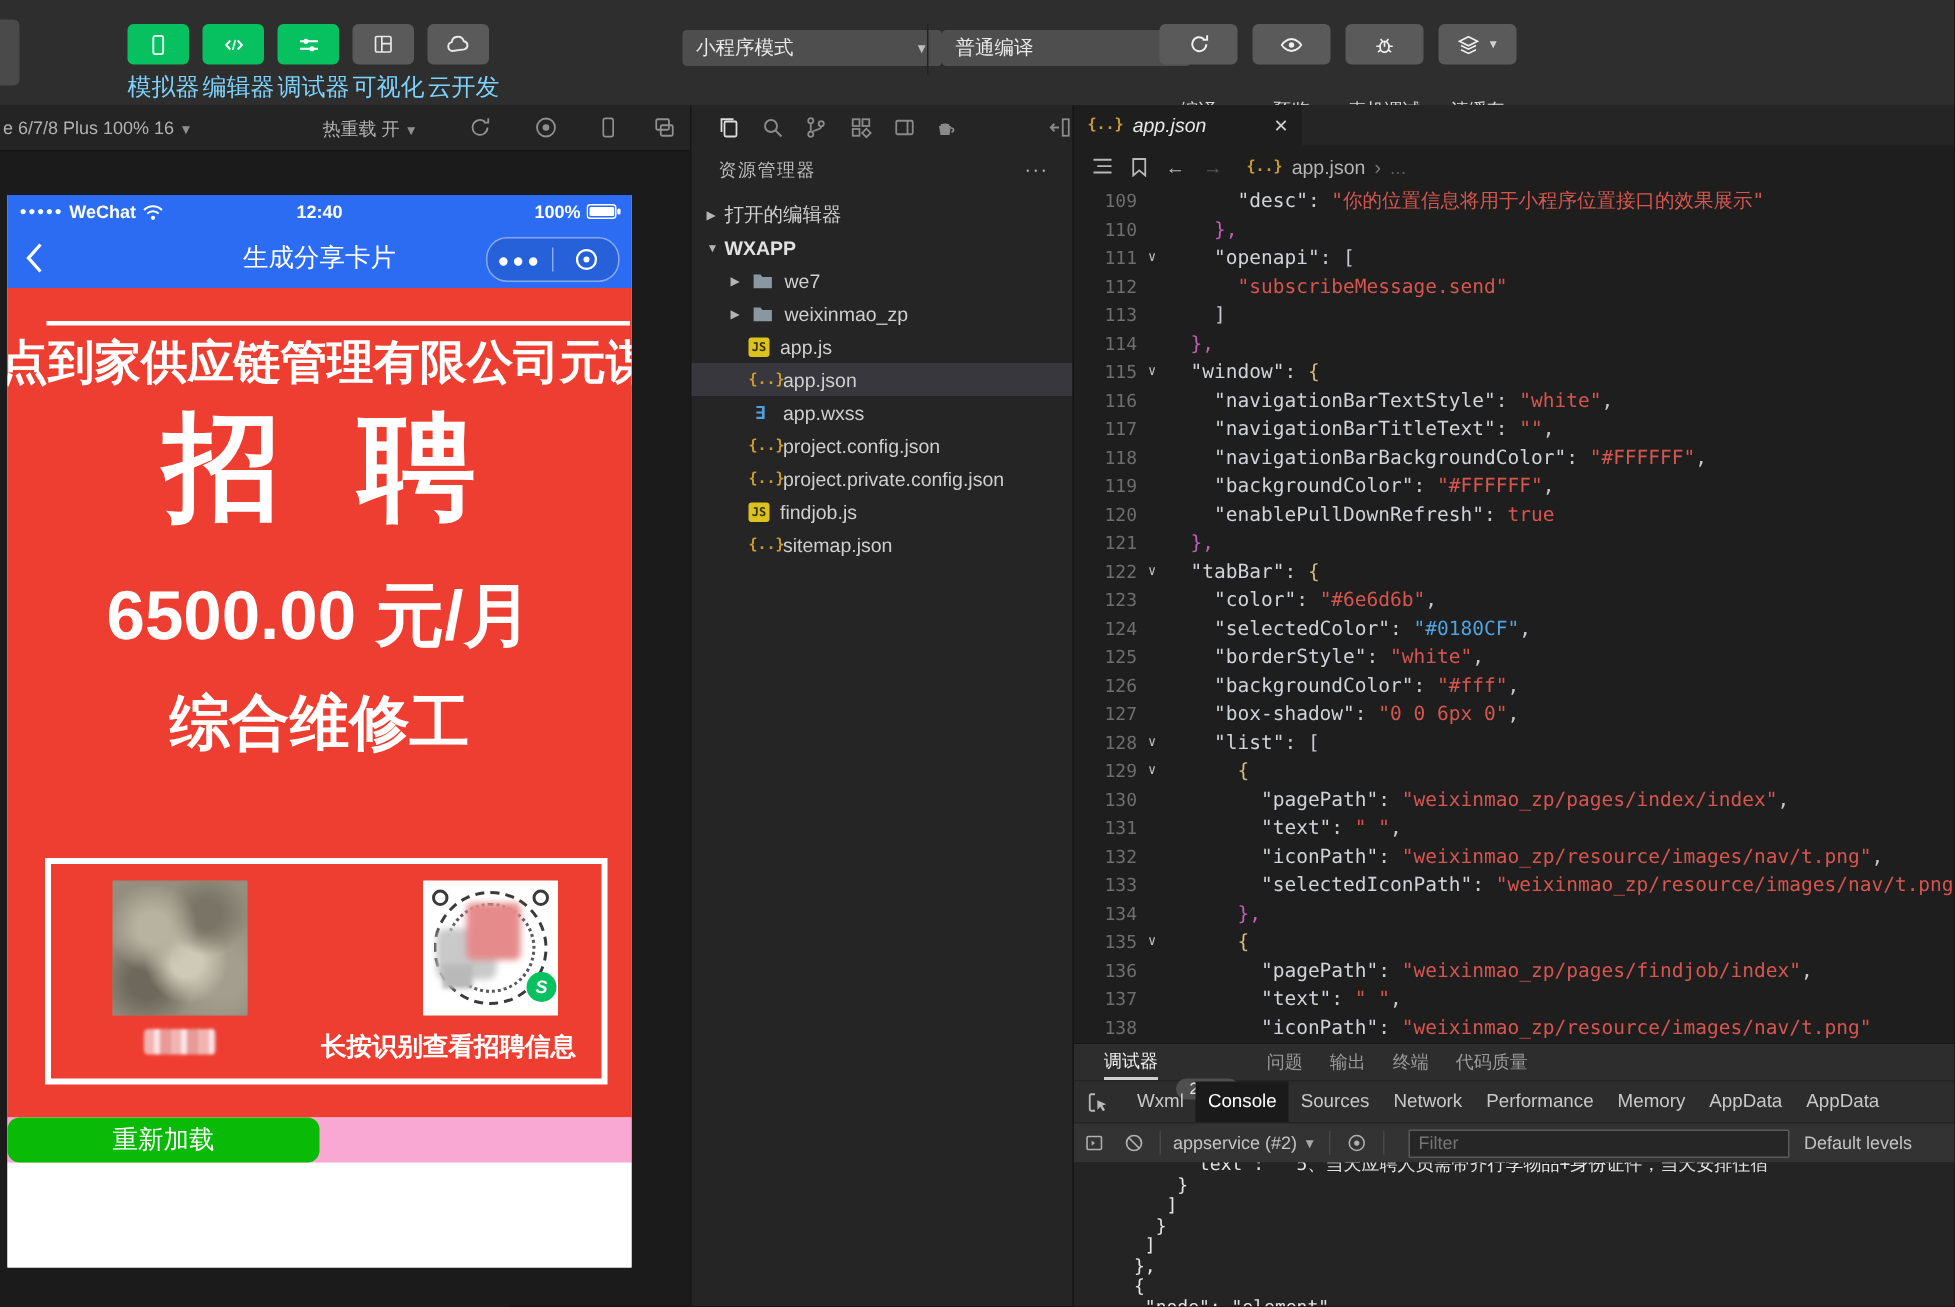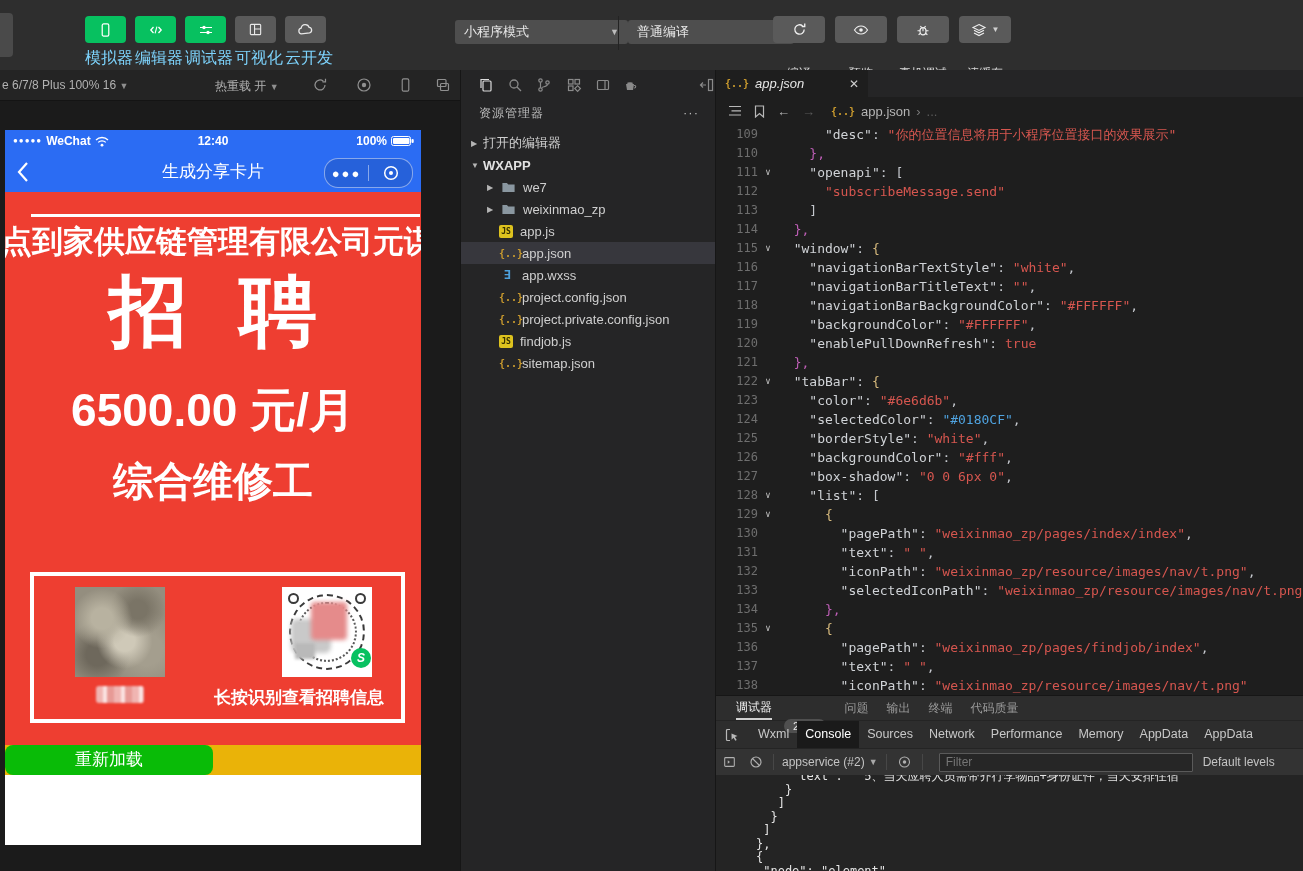--- a/index.html
+++ b/index.html
@@ -67,21 +67,21 @@
   .qr .ring{position:absolute;inset:7px;border-radius:50%;border:2px dashed #3a3a3a;}
   .qr .ring2{position:absolute;inset:15px;border-radius:50%;border:2px dotted #5a5a5a;}
   .qr .g1{position:absolute;left:6px;top:6px;width:7px;height:7px;border:2px solid #3a3a3a;border-radius:50%;}
   .qr .g2{position:absolute;right:6px;top:6px;width:7px;height:7px;border:2px solid #3a3a3a;border-radius:50%;}
   .qr .blobG{position:absolute;left:9px;top:32px;width:40px;height:34px;background:#c9c9c9;border-radius:6px;filter:blur(2px);}
   .qr .blobP{position:absolute;left:29px;top:15px;width:36px;height:38px;background:#e58b8b;border-radius:4px;filter:blur(2px);}
   .qr .blobG2{position:absolute;left:13px;top:56px;width:20px;height:16px;background:#b9b9b9;filter:blur(1.5px);}
   .qr .badge{position:absolute;right:1px;bottom:9px;width:20px;height:20px;border-radius:50%;background:#07c160;color:#fff;
              font-size:12px;font-weight:bold;font-style:italic;text-align:center;line-height:20px;}
   .qrcap{position:absolute;right:2px;top:110px;width:200px;text-align:center;font-size:17px;font-weight:800;white-space:nowrap;}
-  .btnrow{position:relative;height:30px;background:#eab308;}
+  .btnrow{position:relative;height:30px;background:#f9a8d4;}
   .pbtn{position:absolute;top:0;height:30px;border-radius:8px;color:#fff;font-size:17px;text-align:center;line-height:30px;}
   .pbtn.reload{left:0;width:208px;background:#09bb07;}
   .pbtn.save{left:211px;width:205px;background:#e9514e;}
   .phone-white{height:70px;background:#fff;}
   
   .explorer{position:absolute;left:460px;top:70px;width:255px;height:801px;background:#252526;border-left:1px solid #161616;box-sizing:border-box;}
   .ex-icons{position:relative;height:30px;}
   .exi{position:absolute;top:7px;color:#8a8a8a;}
   .exi.active{color:#dcdcdc;}
   .ex-head{height:26px;line-height:26px;padding-left:18px;font-size:12px;color:#bcbcbc;letter-spacing:1px;position:relative;}

